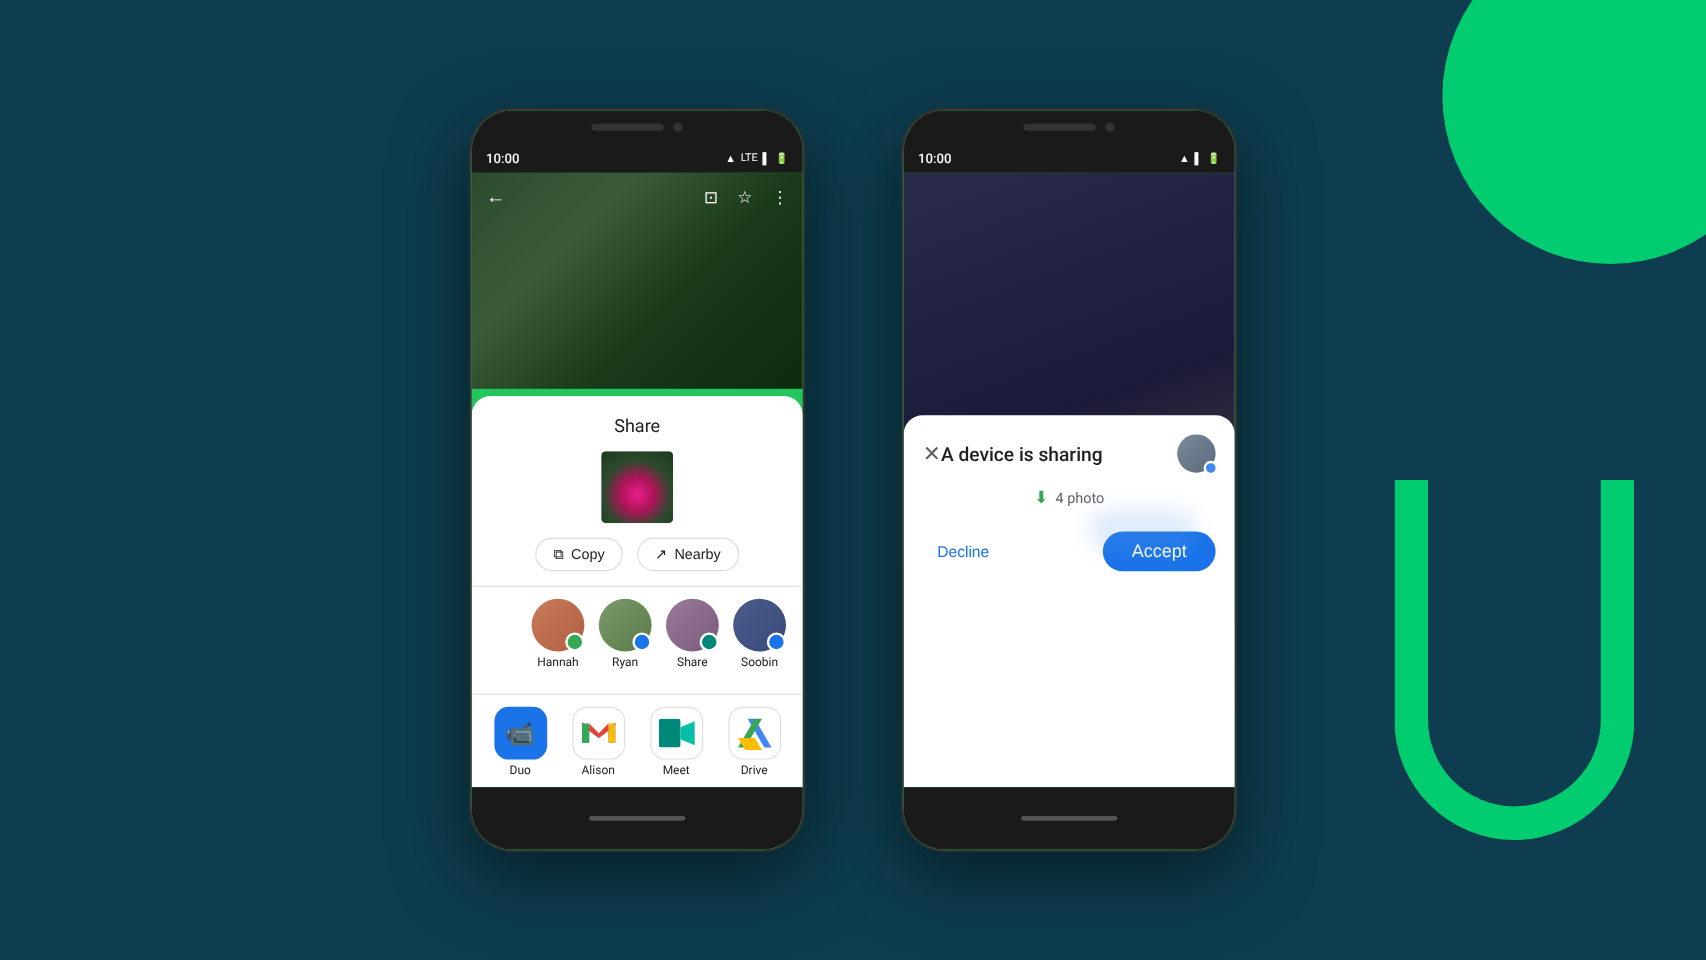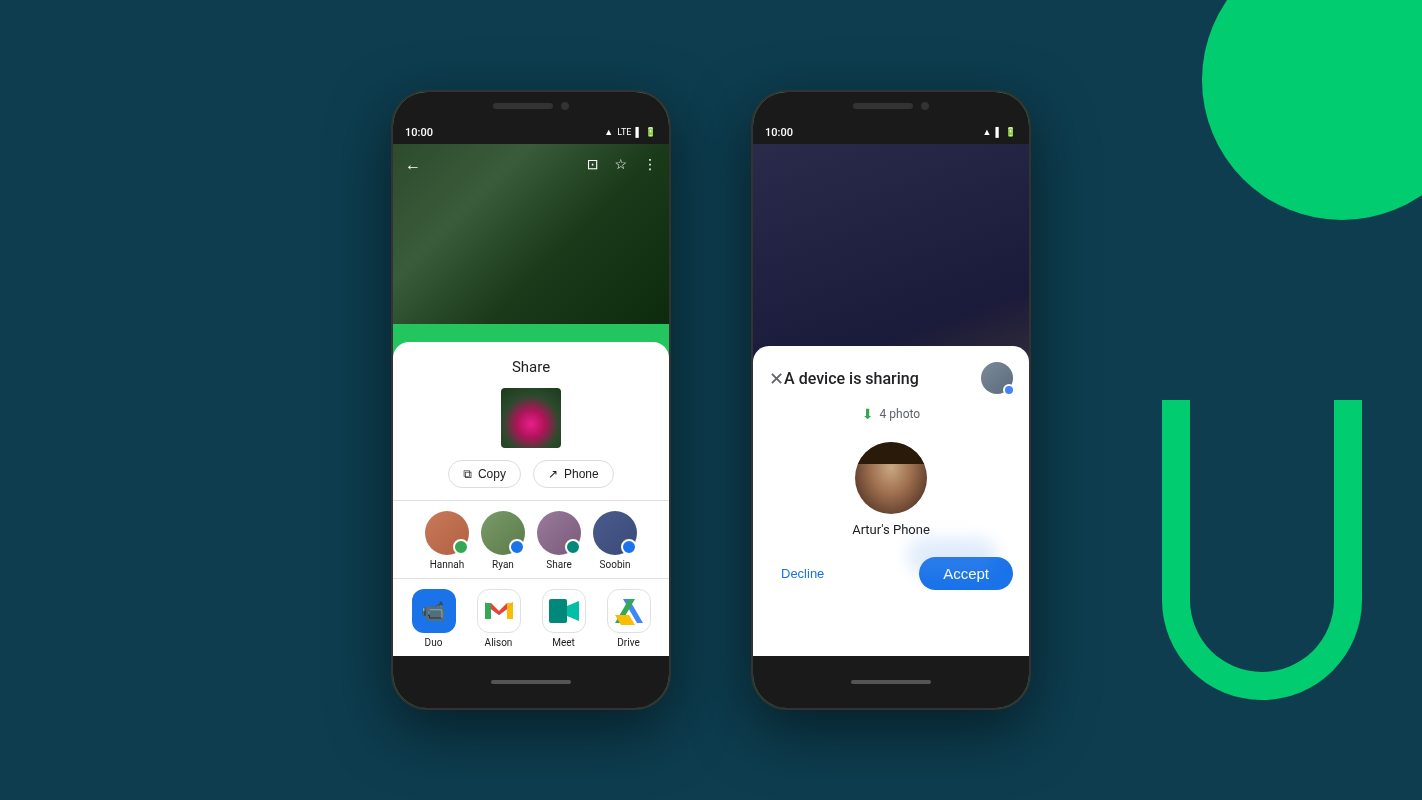--- a/index.html
+++ b/index.html
@@ -227,23 +227,23 @@
     .share-action-icon {
       font-size: 12px;
     }
     .share-divider {
       height: 1px;
       background: #e0e0e0;
       margin: 0 0 10px;
     }
     .share-contacts {
       display: flex;
-      justify-content: center;
+      justify-content: flex-end;
       padding: 0 8px;
-      margin-bottom: 8px;
+      margin-bottom: 20px;
     }
     .contact-item {
       display: flex;
       flex-direction: column;
       align-items: center;
       gap: 4px;
       width: 56px;
     }
     .contact-avatar {
       width: 44px;
@@ -485,21 +485,21 @@
           </div>
         </div>
 
         <div class="share-actions">
           <button class="share-action-btn">
             <span class="share-action-icon">⧉</span>
             <span>Copy</span>
           </button>
           <button class="share-action-btn">
             <span class="share-action-icon">↗</span>
-            <span>Phone</span>
+            <span>Nearby</span>
           </button>
         </div>
 
         <div class="share-divider"></div>
 
         <div class="share-contacts">
           <div class="contact-item">
             <div class="contact-avatar avatar-hannah">
               <div class="contact-badge badge-messages"></div>
             </div>
@@ -606,27 +606,20 @@
           <div class="dialog-avatar">
             <div class="dialog-avatar-badge"></div>
           </div>
         </div>
 
         <div class="dialog-subtitle">
           <span class="download-icon">⬇</span>
           <span>4 photo</span>
         </div>
 
-        <div class="sender-section">
-          <div class="sender-avatar">
-            <div class="sender-hair"></div>
-            <div class="sender-face"></div>
-          </div>
-          <span class="sender-name">Artur's Phone</span>
-        </div>
 
         <div class="dialog-actions">
           <button class="btn-decline">Decline</button>
           <div style="position:relative;">
             <div class="accept-ripple"></div>
             <button class="btn-accept">Accept</button>
           </div>
         </div>
       </div>
     </div>

